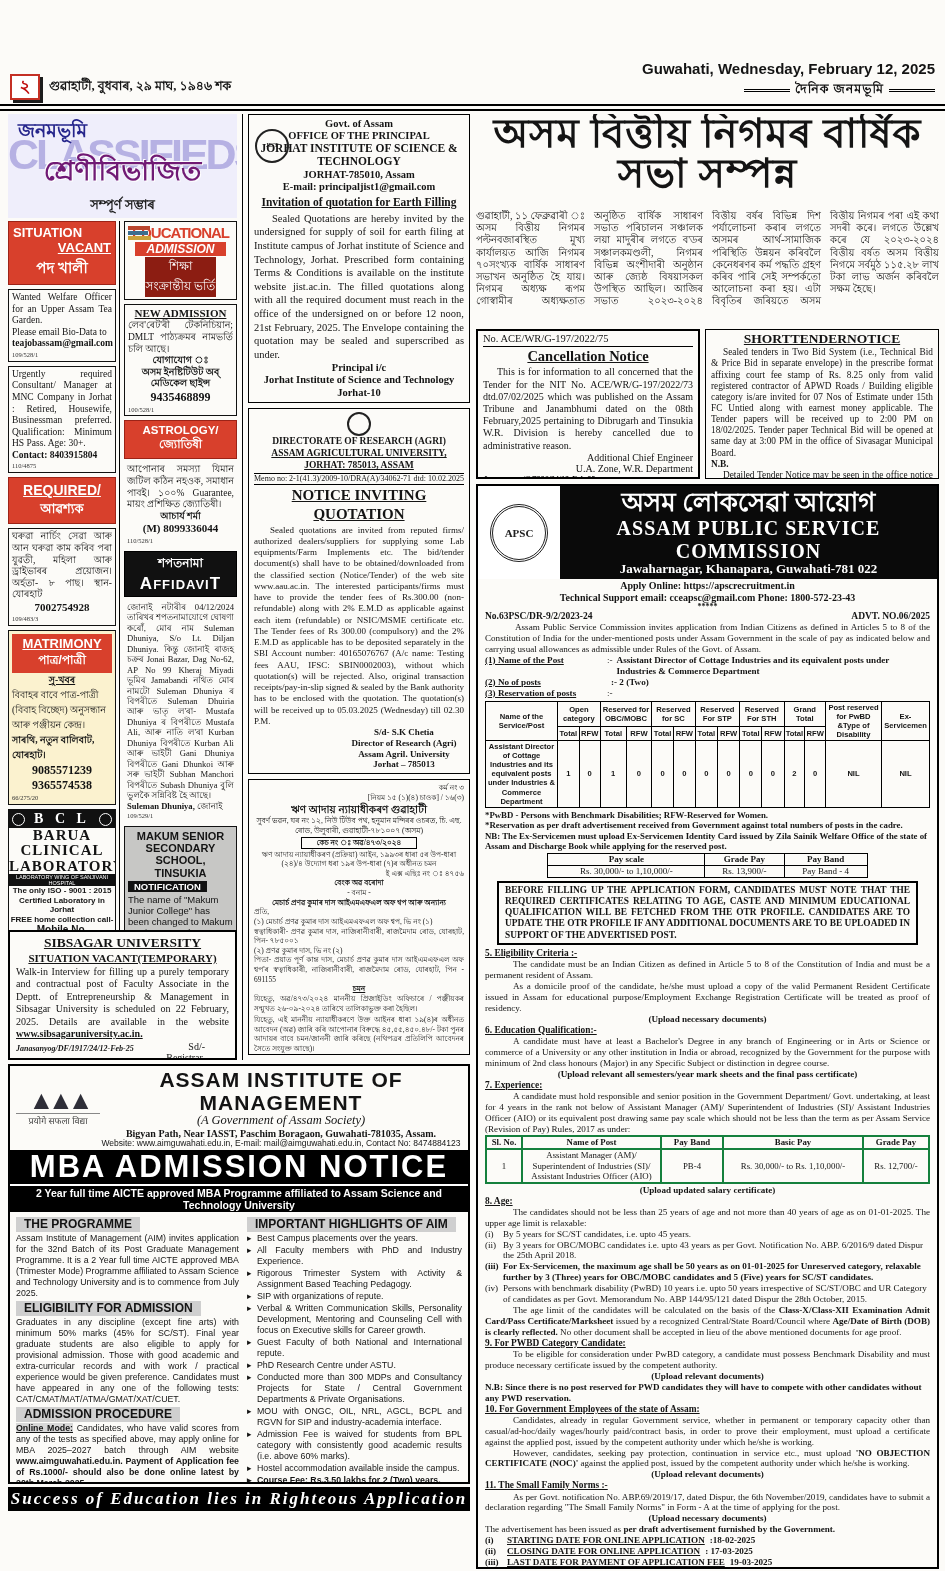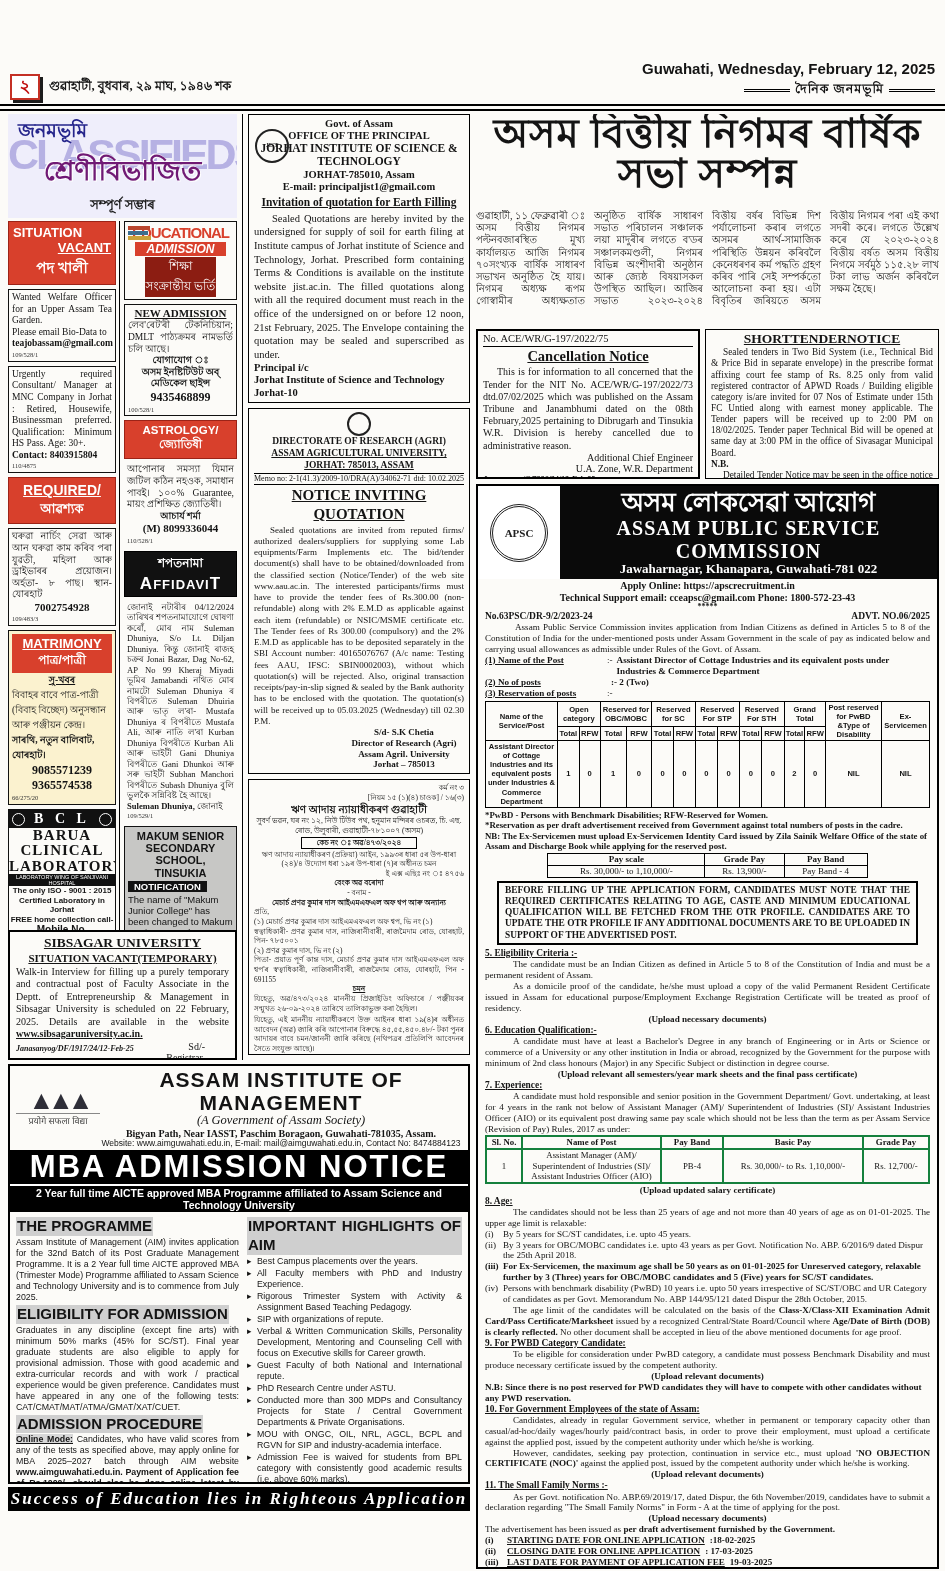--- a/index.html
+++ b/index.html
@@ -97,21 +97,21 @@
   .sib-sign { text-align:right; margin-right:24px; line-height:1.15; }
   .sib-ref { position:absolute; left:6px; bottom:4px; font-style:italic; font-weight:bold; font-size:8px; }
 
   .noticebox { border:1.5px solid #000; padding:3px 5px; margin-bottom:5px; }
   .jorhat { font-size:10.5px; line-height:1.3; text-align:justify; position:relative; }
   .gov-head { text-align:center; font-weight:bold; line-height:1.15; }
   .gov-head .g3 { font-size:11.5px; }
   .seal { width:34px; height:34px; border:2px double #222; border-radius:50%; position:absolute; left:6px; top:14px;
           display:flex; align-items:center; justify-content:center; font-size:6px; font-weight:bold; }
   .n-title { text-align:center; font-weight:bold; text-decoration:underline; font-size:11.5px; margin:2px 0; }
-  .n-sign { text-align:left; font-weight:bold; line-height:1.2; }
+  .n-sign { text-align:center; font-weight:bold; line-height:1.2; }
 
   .aau { font-size:9px; line-height:1.25; text-align:justify; }
   .aau-head { text-align:center; font-weight:bold; font-size:9.5px; }
   .aau-head .u { text-decoration:underline; }
   .aau-memo { display:flex; justify-content:space-between; font-size:8px; border-top:1px solid #000; border-bottom:1px solid #000; margin:1px 0; }
   .aau-title { text-align:center; font-weight:bold; text-decoration:underline; font-size:15px; margin:1px 0; }
   .sealsm { width:24px; height:24px; border:2px double #222; border-radius:50%; margin:0 auto; }
 
   .drt { flex:1; overflow:hidden; font-size:7.4px; line-height:1.3; text-align:justify; }
   .drt .tr { text-align:right; }
@@ -133,21 +133,21 @@
   .aim-addr { font-size:10px; font-weight:bold; }
   .aim-addr2 { font-size:8.5px; font-family:"Liberation Sans",sans-serif; }
   .mba-banner { background:#000; color:#fff; text-align:center; font-family:"Liberation Sans",sans-serif;
                 font-weight:bold; font-size:31px; letter-spacing:2px; line-height:1.1; border-bottom:2px solid #fff; }
   .mba-sub { background:#000; color:#fff; text-align:center; font-family:"Liberation Sans",sans-serif;
              font-weight:bold; font-size:10.5px; padding:1px 0; }
   .aim-cols { flex:1; display:flex; padding:3px 6px; gap:8px; overflow:hidden;
               font-family:"Liberation Sans",sans-serif; font-size:8.8px; line-height:1.25; text-align:justify; }
   .aim-cols .lcol { width:50%; }
   .aim-cols .rcol { flex:1; }
-  .aim-h { display:inline-block; background:#cfcfcf; font-weight:bold; font-size:15px; margin:2px 0 1px; padding:0 1px; }
+  .aim-h { display:inline-block; background:#cfcfcf; font-weight:bold; font-size:12px; margin:2px 0 1px; padding:0 8px; }
   .mode { background:#d8d8d8; font-weight:bold; text-decoration:underline; }
   .aim-cols ul { list-style:none; }
   .aim-cols li { padding-left:10px; position:relative; margin-bottom:1px; }
   .aim-cols li::before { content:"\25B8"; position:absolute; left:0; }
   .aim-footer { background:#000; color:#fff; text-align:center; font-style:italic; font-weight:bold;
                 font-size:17px; letter-spacing:2px; padding:2px 0; margin-top:3px; }
 
   
   .annual-headline { text-align:center; font-weight:bold; font-size:40px; line-height:1.0; letter-spacing:1px; }
   .annual-body { margin-top:16px; column-count:4; column-gap:9px; font-size:10px; line-height:1.22;

